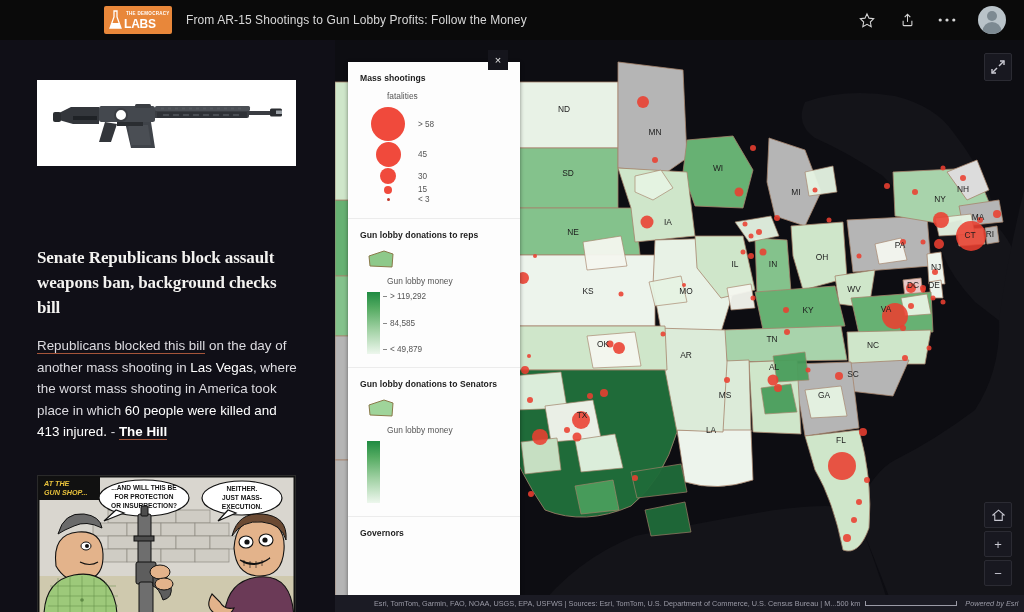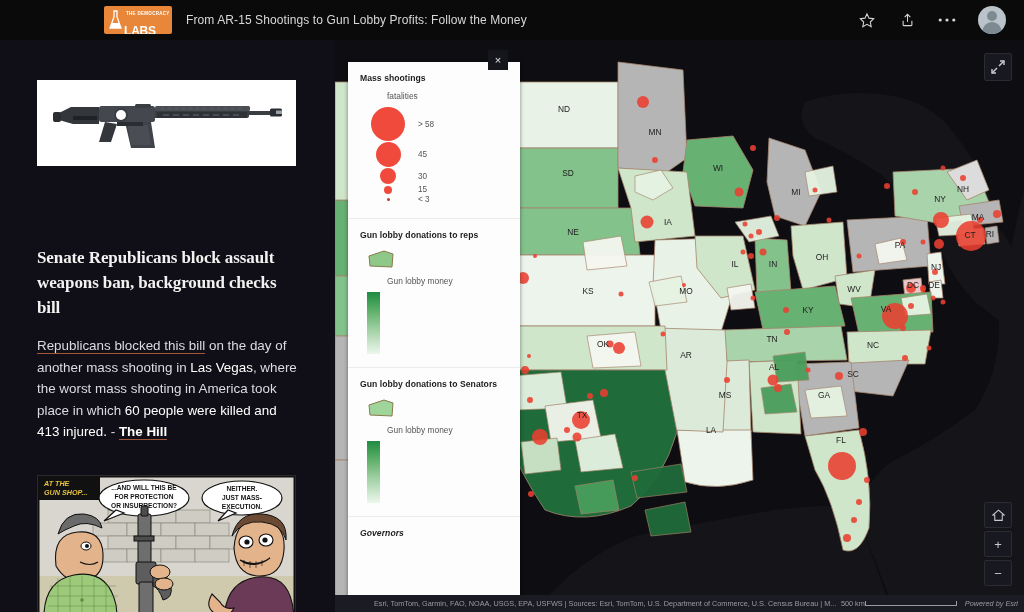--- a/index.html
+++ b/index.html
@@ -13,21 +13,21 @@
     background:#0a0a0a; display:flex; align-items:center;
   }
   #brand-logo {
     margin-left:104px; width:68px; height:28px; border-radius:2px;
     background:#e8873a; display:flex; flex-direction:column;
     align-items:center; justify-content:center; position:relative; overflow:hidden;
   }
   #brand-logo .lg-top { font-size:4.5px; letter-spacing:.3px; color:#fff; font-weight:bold;
      position:absolute; left:22px; top:5px; }
   #brand-logo .lg-main { font-size:12px; letter-spacing:-.2px; color:#fff; font-weight:bold;
-     position:absolute; left:20px; top:18px; font-family:"Liberation Sans",sans-serif; }
+     position:absolute; left:20px; top:11px; font-family:"Liberation Sans",sans-serif; }
   #brand-logo .flask { position:absolute; left:4px; top:4px; width:15px; height:20px; }
   #page-title-text {
     margin-left:14px; color:#d8d8d8; font-size:12px; letter-spacing:.1px;
     white-space:nowrap;
   }
   #chrome-actions { margin-left:auto; display:flex; align-items:center; gap:22px; margin-right:18px; }
   .chrome-icon { width:18px; height:18px; cursor:pointer; display:flex; align-items:center; justify-content:center; }
   .chrome-icon svg { display:block; }
   #avatar {
     width:28px; height:28px; border-radius:50%; background:#b9c3c9;
@@ -72,21 +72,21 @@
   }
   #map-canvas { position:absolute; left:0; top:0; width:689px; height:572px; }
 
   
   #legend-panel {
     position:absolute; left:13px; top:22px; width:172px; height:545px;
     background:#fdfdfd; box-shadow:0 1px 4px rgba(0,0,0,.45);
     overflow:hidden; font-size:9px; color:#3d3d3d;
   }
   .legend-section { padding:11px 12px 13px 12px; border-bottom:1px solid #ececec; }
-  .legend-section:last-child { border-bottom:none;font-style:italic; }
+  .legend-section:last-child { border-bottom:none; }
   .legend-title { font-size:8.6px; font-weight:bold; color:#1d1d1d; letter-spacing:.05px; margin-bottom:8px; }
   .legend-sub { font-size:8.4px; color:#555; margin:4px 0 6px 7px;padding-left:20px; }
   .bubble-row { display:flex; align-items:center; height:auto; margin-bottom:1px; }
   .bubble-slot { width:56px; display:flex; justify-content:center; align-items:center; }
   .bubble { background:#f04a3c; border-radius:50%; }
   .bubble-label { font-size:8.2px; color:#555; margin-left:2px; }
   .poly-swatch { width:26px; height:18px; margin:2px 0 2px 8px; }
   .ramp-wrap { display:flex; margin-left:7px; margin-top:2px; }
   .ramp-bar {
     width:13px; height:62px;
@@ -116,21 +116,21 @@
     width:28px; height:26px; background:#181820; border:1px solid #2b2b33;
     border-radius:2px; color:#c9c9d2; font-size:13px;
     display:flex; align-items:center; justify-content:center; cursor:pointer;
   }
   #attribution-bar {
     position:absolute; left:0; bottom:0; width:689px; height:17px;
     background:#1b1b24; display:flex; align-items:center;
     font-size:7.3px; color:#9a9aa6; padding:0 6px; white-space:nowrap;
   }
   #attr-sources { flex:none;margin-left:33px; }
-  #scalebar-group { margin-left:auto; display:flex; align-items:center; margin-right:8px; }
+  #scalebar-group { margin-left:auto; display:flex; align-items:center; gap:5px; margin-right:8px; }
   #scalebar-label { font-size:7.3px; color:#9a9aa6; }
   #scalebar-rule { width:92px; height:5px; border:1px solid #9a9aa6; border-top:none; }
   #powered-by { font-size:7.3px; color:#9a9aa6; flex:none;font-style:italic; }
 </style>
 </head>
 <body>
 
 <div id="browser-bar">
   <div id="brand-logo">
     <svg class="flask" viewBox="0 0 15 20">
@@ -560,20 +560,34 @@
     </div>
 
     <div class="legend-section">
       <div class="legend-title">Gun lobby donations to reps</div>
       <svg class="poly-swatch" viewBox="0 0 26 18">
         <path d="M1 6 L16 1 L25 4 L24 17 L2 16 Z" fill="#8ec98a" stroke="#8a7a4a" stroke-width="1"></path>
       </svg>
       <div class="legend-sub">Gun lobby money</div>
       <div class="ramp-wrap">
         <div class="ramp-bar"></div>
+        <div class="ramp-labels">
+          <div>
+              <span class="tickmark"></span>
+              <span>&gt; 119,292</span>
+            </div>
+          <div>
+              <span class="tickmark"></span>
+              <span>84,585</span>
+            </div>
+          <div>
+              <span class="tickmark"></span>
+              <span>&lt; 49,879</span>
+            </div>
+        </div>
       </div>
     </div>
 
     <div class="legend-section">
       <div class="legend-title">Gun lobby donations to Senators</div>
       <svg class="poly-swatch" viewBox="0 0 26 18">
         <path d="M1 6 L16 1 L25 4 L24 17 L2 16 Z" fill="#9fd49a" stroke="#8a7a4a" stroke-width="1"></path>
       </svg>
       <div class="legend-sub">Gun lobby money</div>
       <div class="ramp-wrap">

